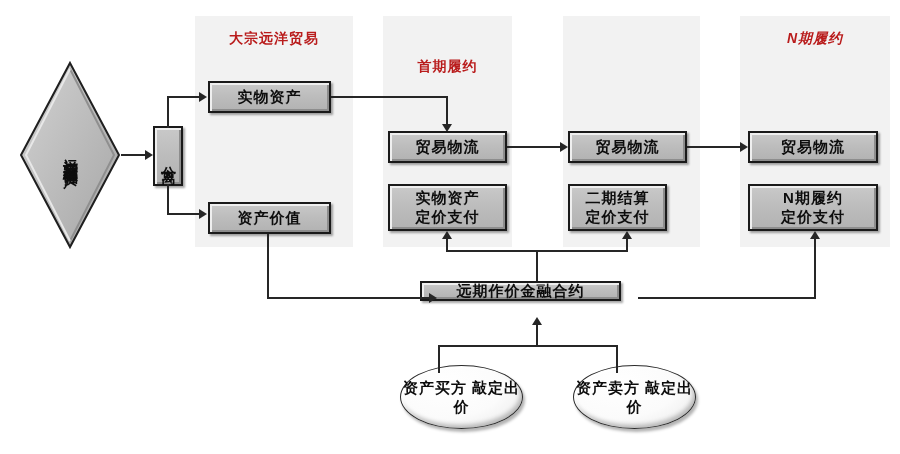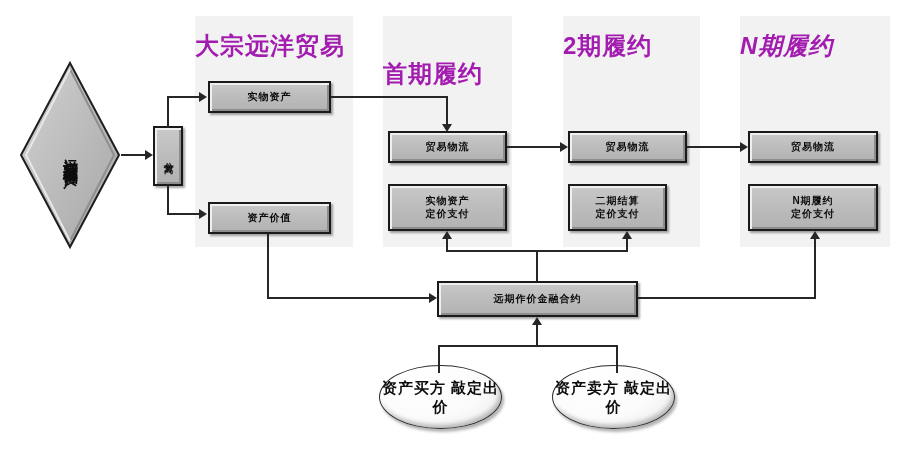--- a/index.html
+++ b/index.html
@@ -1,49 +1,49 @@
 <!DOCTYPE html>
 <html><head>
 <meta charset="utf-8">
 <style>
   html,body{margin:0;padding:0;background:#ffffff;}
   body{font-family:"Liberation Sans","DejaVu Sans",sans-serif;}
   #canvas{position:relative;width:900px;height:454px;background:#ffffff;overflow:hidden;}
 
   
   .panel{position:absolute;background:#f2f2f2;}
-  .panel-title{position:absolute;text-align:left;font-weight:bold;color:#a21caf;
-               font-size:24px;letter-spacing:1px;white-space:nowrap;}
+  .panel-title{position:absolute;text-align:center;font-weight:bold;color:#b91c1c;
+               font-size:14px;letter-spacing:1px;white-space:nowrap;}
 
   
   .node{position:absolute;box-sizing:border-box;
         background:linear-gradient(180deg,#c9c9c9 0%,#bdbdbd 45%,#b2b2b2 100%);
         border:2px solid #1a1a1a;
         box-shadow:inset 2px 2px 0 #efefef, inset -2px -2px 0 #8d8d8d, 2px 2px 2px rgba(0,0,0,.35);
         display:flex;align-items:center;justify-content:center;text-align:center;
-        font-weight:bold;color:#0d0d0d;font-size:10px;line-height:1.25;letter-spacing:1px;}
+        font-weight:bold;color:#0d0d0d;font-size:15px;line-height:1.25;letter-spacing:1px;}
   .node span{display:block;}
 
   
   .node-vert{writing-mode:vertical-rl;text-orientation:upright;letter-spacing:2px;}
 
   
   .diamond-wrap{position:absolute;}
   .diamond{position:absolute;inset:0;}
   .diamond-label{position:absolute;inset:0;display:flex;align-items:center;justify-content:center;
         writing-mode:vertical-rl;text-orientation:upright;
         font-weight:bold;color:#0d0d0d;font-size:15px;letter-spacing:2px;}
 
   
   .ellipse{position:absolute;border-radius:50%;
         background:radial-gradient(ellipse at 35% 28%,#ffffff 0%,#fbfbfb 55%,#e6e6e6 100%);
         border:1.5px solid #2a2a2a;
         box-shadow:inset 2px 2px 3px #ffffff, inset -2px -3px 4px #b8b8b8, 2px 3px 3px rgba(0,0,0,.3);
         display:flex;align-items:center;justify-content:center;text-align:center;
-        font-weight:bold;color:#0d0d0d;font-size:15px;line-height:1.3;letter-spacing:1px;}
+        font-weight:bold;color:#0d0d0d;font-size:15px;line-height:1.3;letter-spacing:1px;margin-left:21px;}
 
   
   .ln{position:absolute;background:#262626;}
   .hl{height:2px;}
   .vl{width:2px;}
   .arrow{position:absolute;width:0;height:0;}
   .ar-r{border-top:5px solid transparent;border-bottom:5px solid transparent;border-left:8px solid #262626;}
   .ar-d{border-left:5px solid transparent;border-right:5px solid transparent;border-top:8px solid #262626;}
   .ar-u{border-left:5px solid transparent;border-right:5px solid transparent;border-bottom:8px solid #262626;}
 </style>
@@ -52,21 +52,20 @@
 
 <div id="canvas">
 
   <div class="panel" style="left:195px;top:16px;width:158px;height:231px;"></div>
   <div class="panel" style="left:383px;top:16px;width:129px;height:231px;"></div>
   <div class="panel" style="left:563px;top:16px;width:137px;height:231px;"></div>
   <div class="panel" style="left:740px;top:16px;width:150px;height:231px;"></div>
 
   <div class="panel-title" style="left:195px;top:30px;width:158px;">大宗远洋贸易</div>
   <div class="panel-title" style="left:383px;top:30px;width:129px;margin-top:28px;">首期履约</div>
-  <div class="panel-title" style="left:563px;top:30px;width:137px;">2期履约</div>
   <div class="panel-title" style="left:740px;top:30px;width:150px;font-style:italic;">N期履约</div>
 
   <div class="diamond-wrap" style="left:18px;top:60px;width:104px;height:190px;">
     <svg class="diamond" viewBox="0 0 104 190" preserveAspectRatio="none">
       <defs>
         <linearGradient id="dg" x1="0" y1="0" x2="1" y2="1">
           <stop offset="0%" stop-color="#d2d2d2"></stop>
           <stop offset="45%" stop-color="#bebebe"></stop>
           <stop offset="100%" stop-color="#a6a6a6"></stop>
         </linearGradient>
@@ -136,21 +135,21 @@
       <span>定价支付</span>
     </span>
   </div>
   <div class="node" style="left:748px;top:184px;width:130px;height:47px;">
     <span>
       <span>N期履约</span>
       <span>定价支付</span>
     </span>
   </div>
 
-  <div class="node" style="left:437px;top:281px;width:201px;height:36px;">
+  <div class="node" style="left:420px;top:281px;width:201px;height:20px;">
     <span>远期作价金融合约</span>
   </div>
 
   <div class="ln vl" style="left:536px;top:250px;height:31px;"></div>
   <div class="ln hl" style="left:446px;top:250px;width:182px;"></div>
   <div class="ln vl" style="left:446px;top:239px;height:12px;"></div>
   <div class="arrow ar-u" style="left:442px;top:231px;"></div>
   <div class="ln vl" style="left:626px;top:239px;height:12px;"></div>
   <div class="arrow ar-u" style="left:622px;top:231px;"></div>
 

